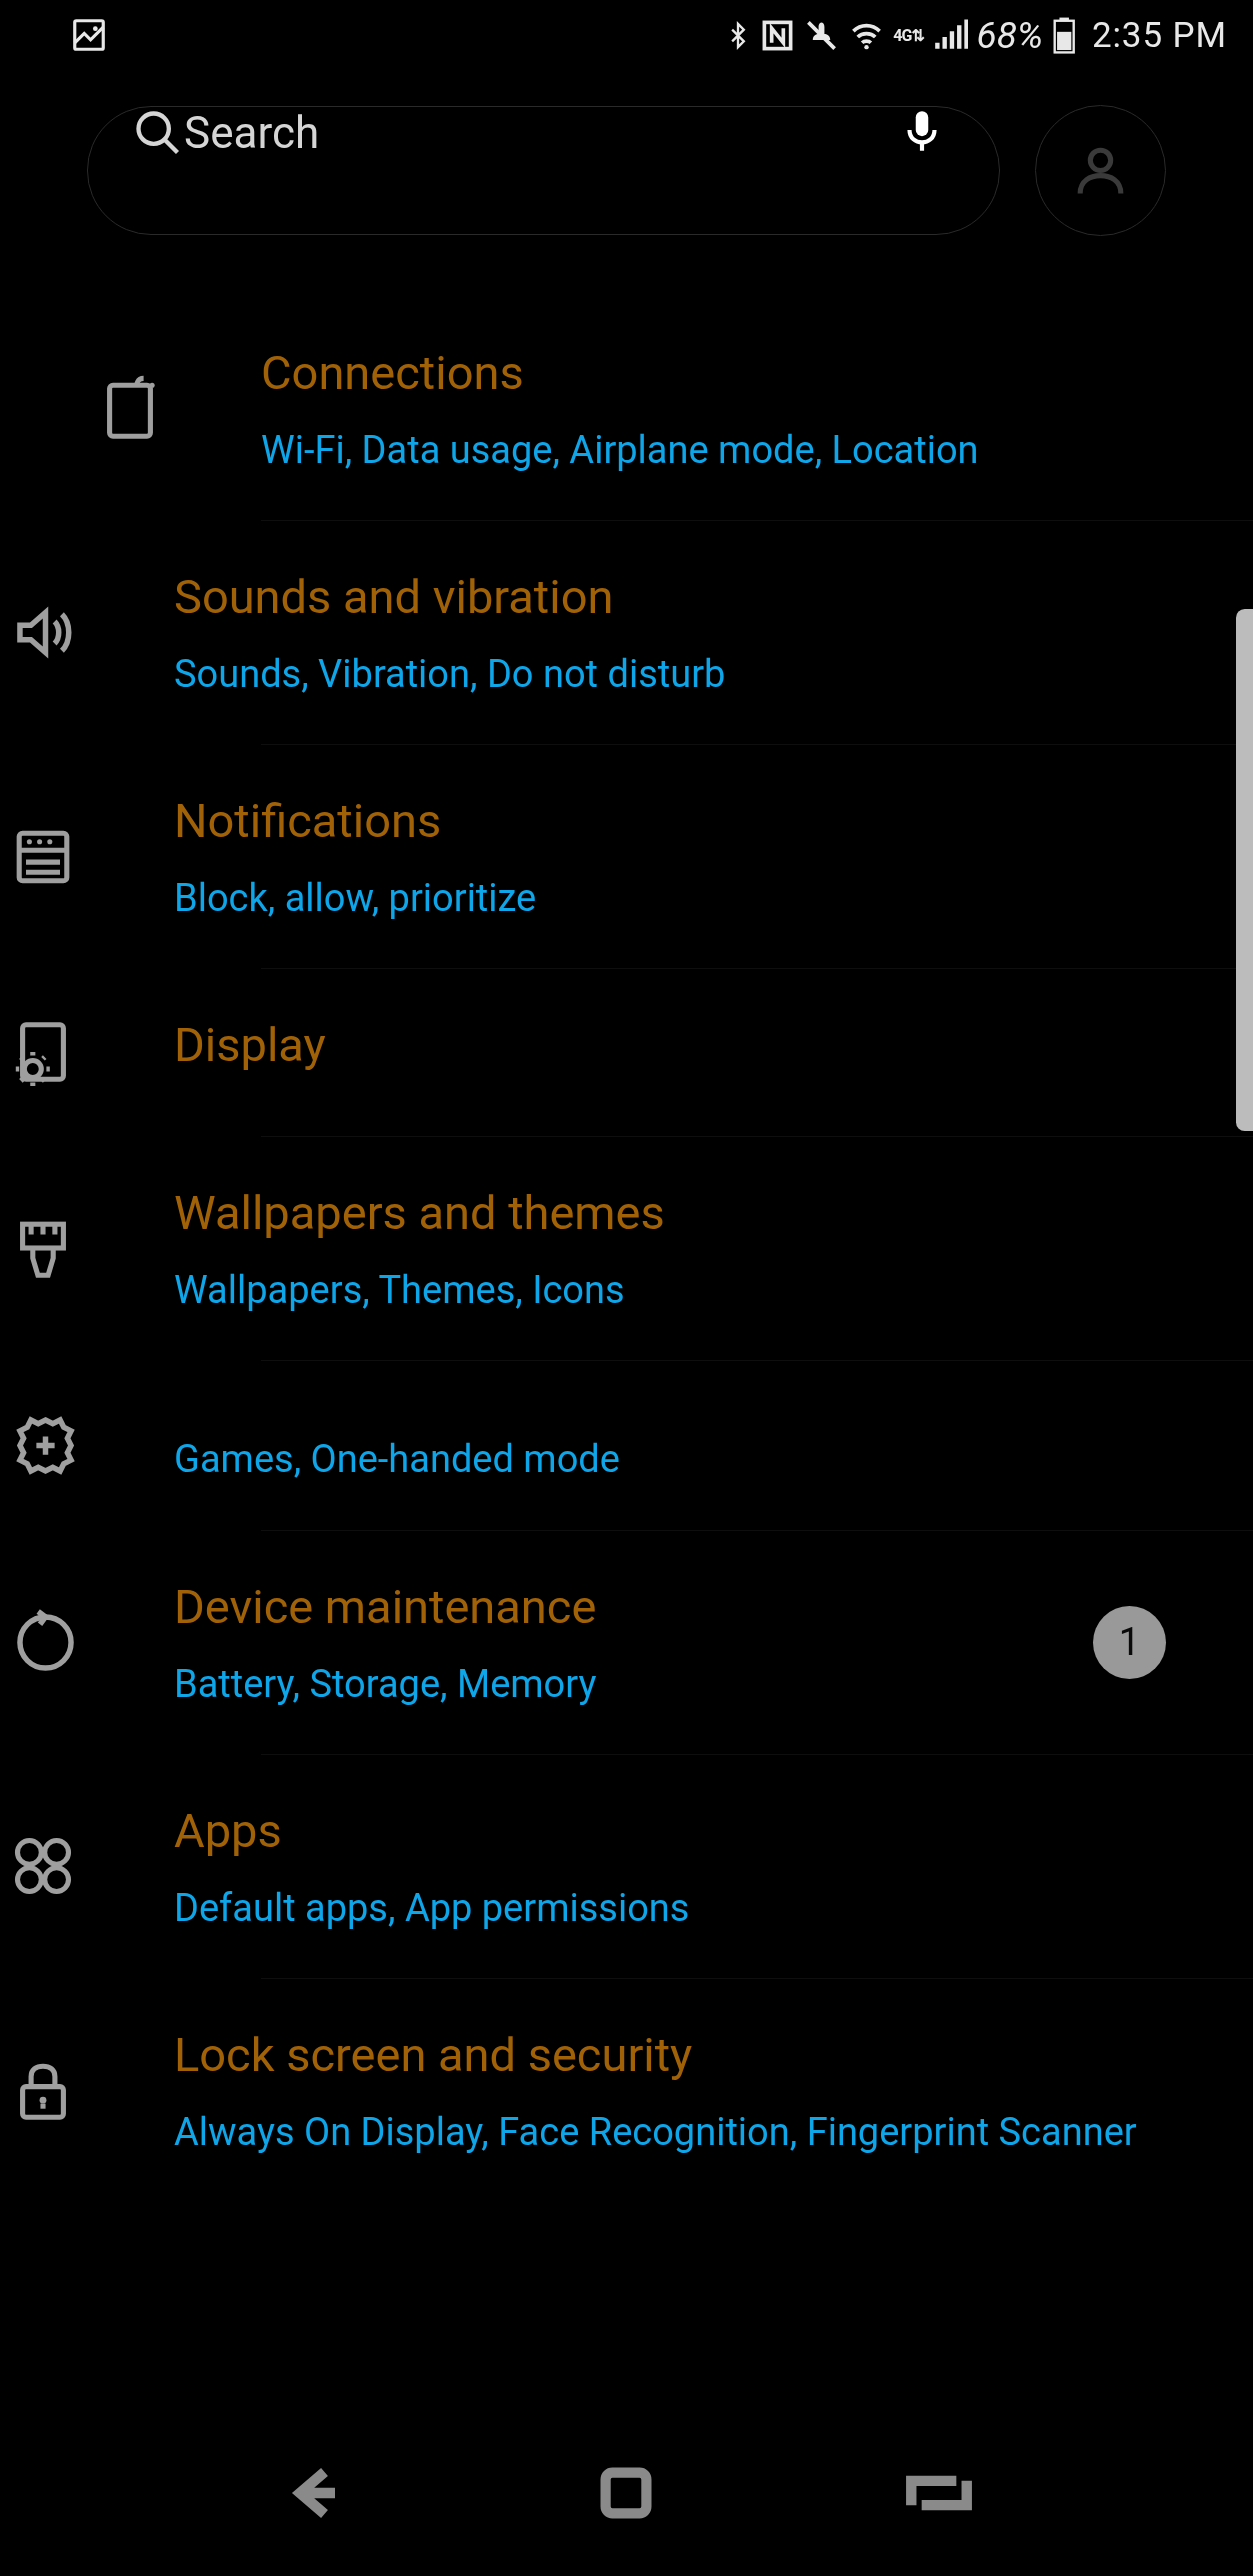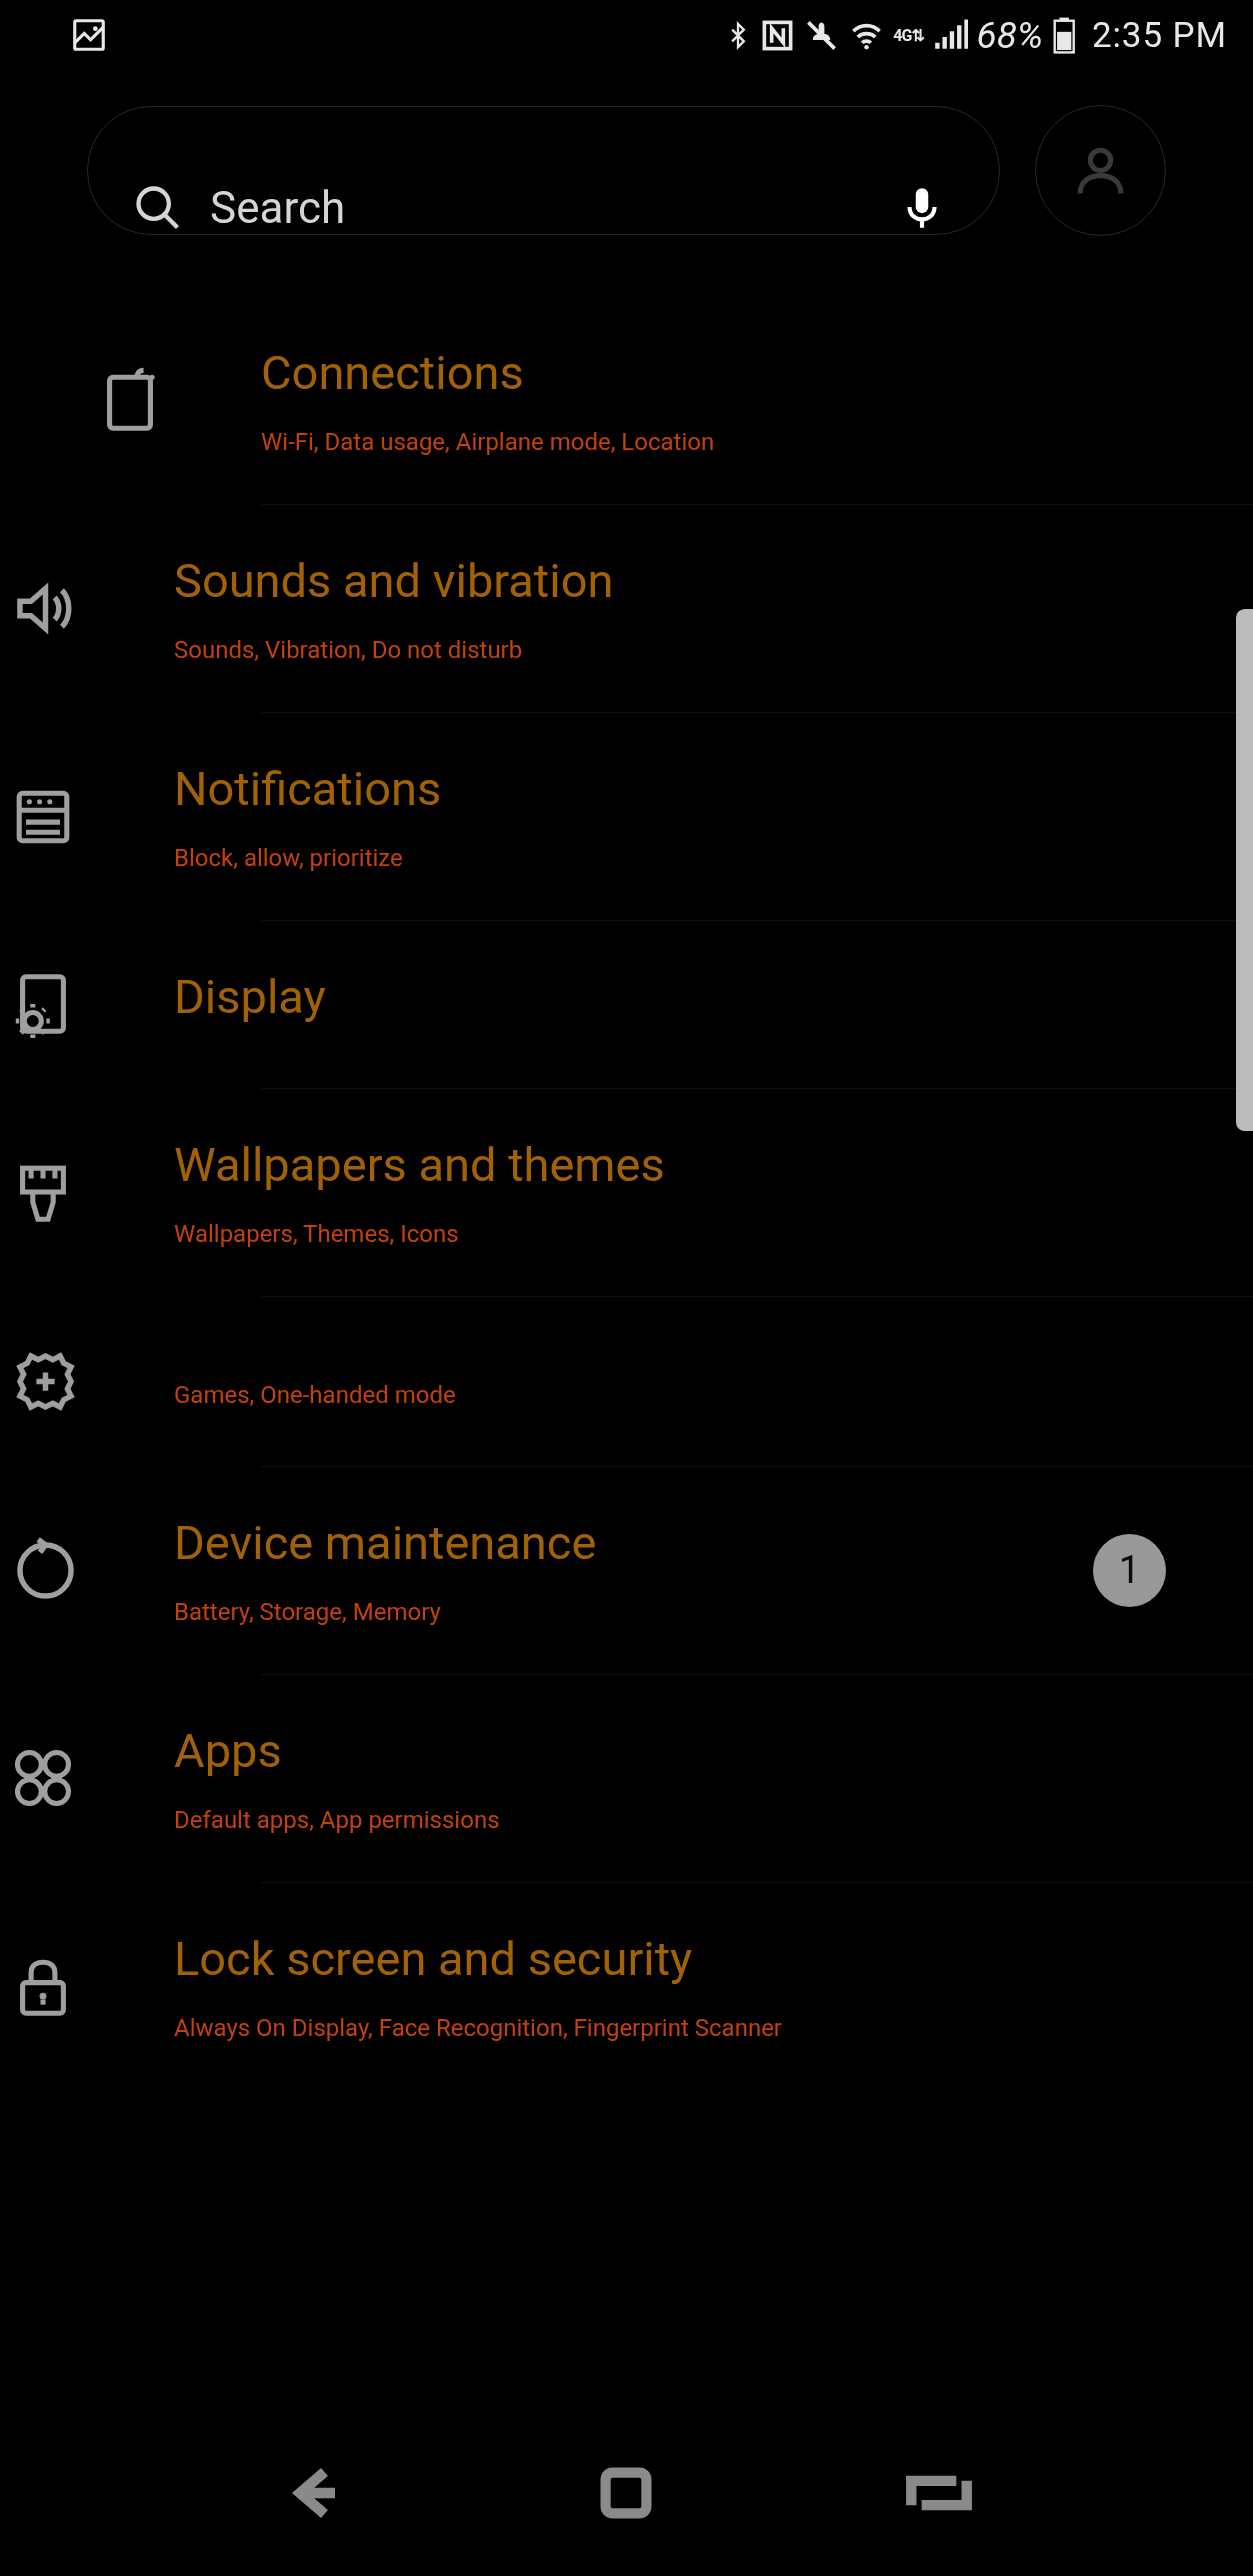--- a/index.html
+++ b/index.html
@@ -33,23 +33,22 @@
       align-items: center;
       gap: 35px;
       padding: 35px 87px 35px 87px;
     }
     .search-bar {
       flex: 1;
       height: 129px;
       border: 1.7px solid #2a2a2a;
       border-radius: 64px;
       display: flex;
-      align-items: flex-end;
+      align-items: flex-start;
       padding: 0 52px 0 44px;
-      gap: 26px;
     }
     .search-bar .search-text {
       flex: 1;
       font-size: 44px;
       color: #d5d5d5;
     }
     .avatar-circle {
       width: 131px;
       height: 131px;
       border: 1.7px solid #2a2a2a;
@@ -93,22 +92,22 @@
     }
     .icon-box svg { stroke: #9f9f9f; fill: none; stroke-width: 3; }
     .text-box { flex: 1; overflow: hidden; }
     .title {
       font-size: 47px;
       color: #a16207;
       font-weight: 400;
       margin-bottom: 15.7px;
     }
     .subtitle {
-      font-size: 24px;
-      color: #c2410c;
+      font-size: 38px;
+      color: #0ea5e9;
       white-space: nowrap;
       overflow: hidden;
       text-overflow: ellipsis;
       margin-top: 28px;
     }
     .badge {
       width: 73px;
       height: 73px;
       border-radius: 50%;
       background: #999999;

